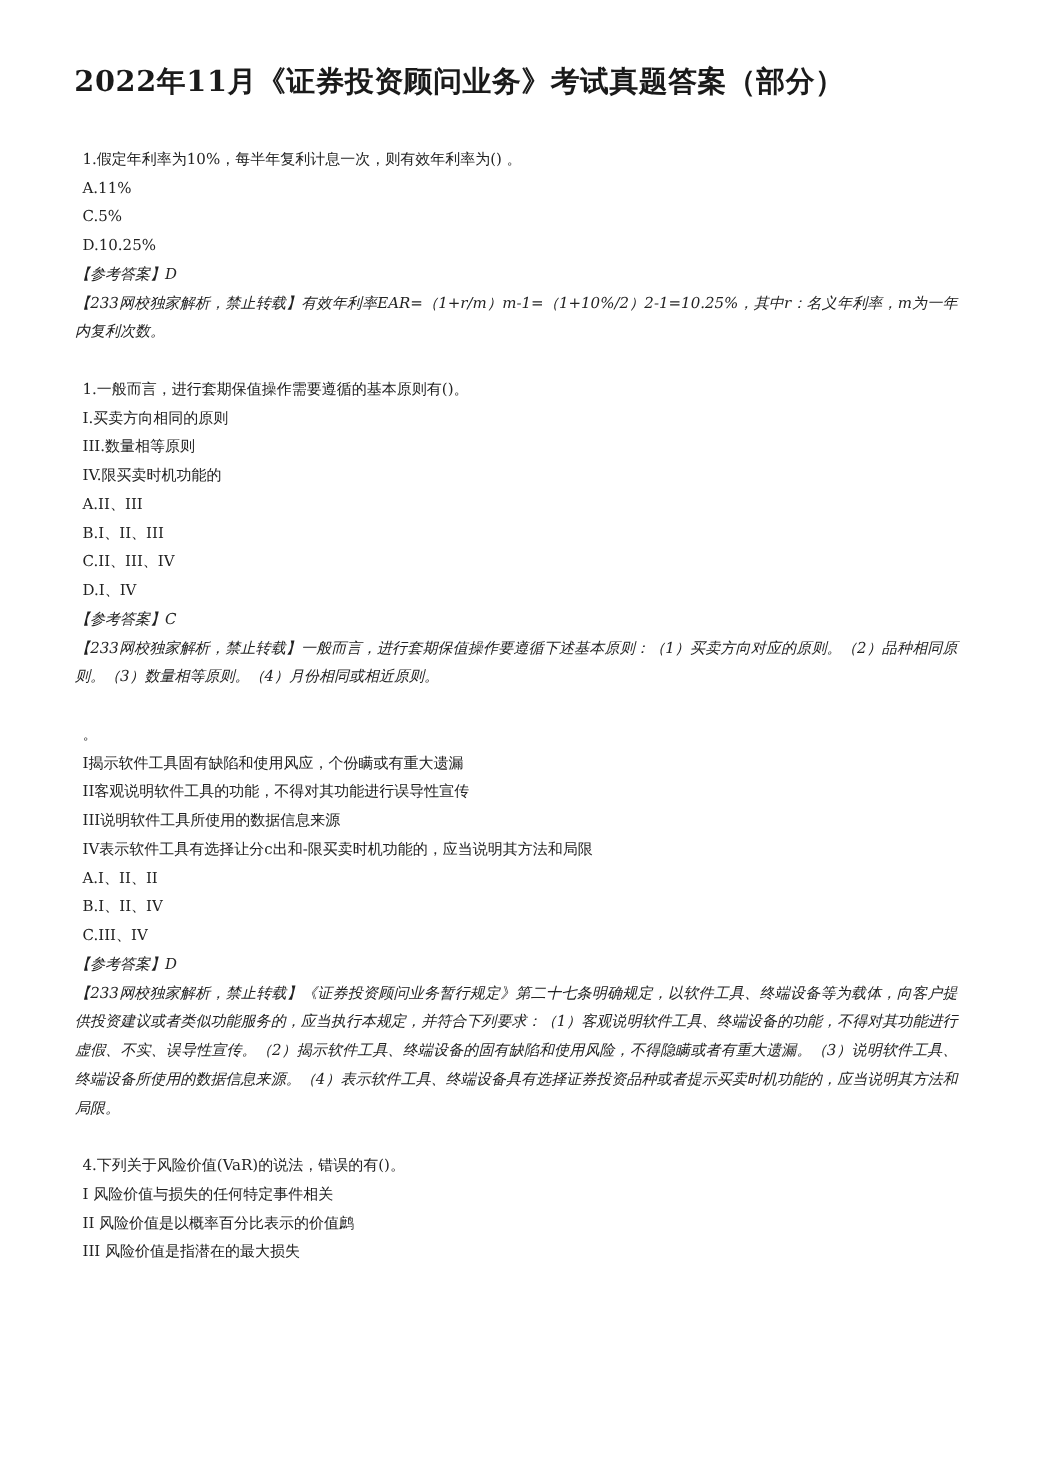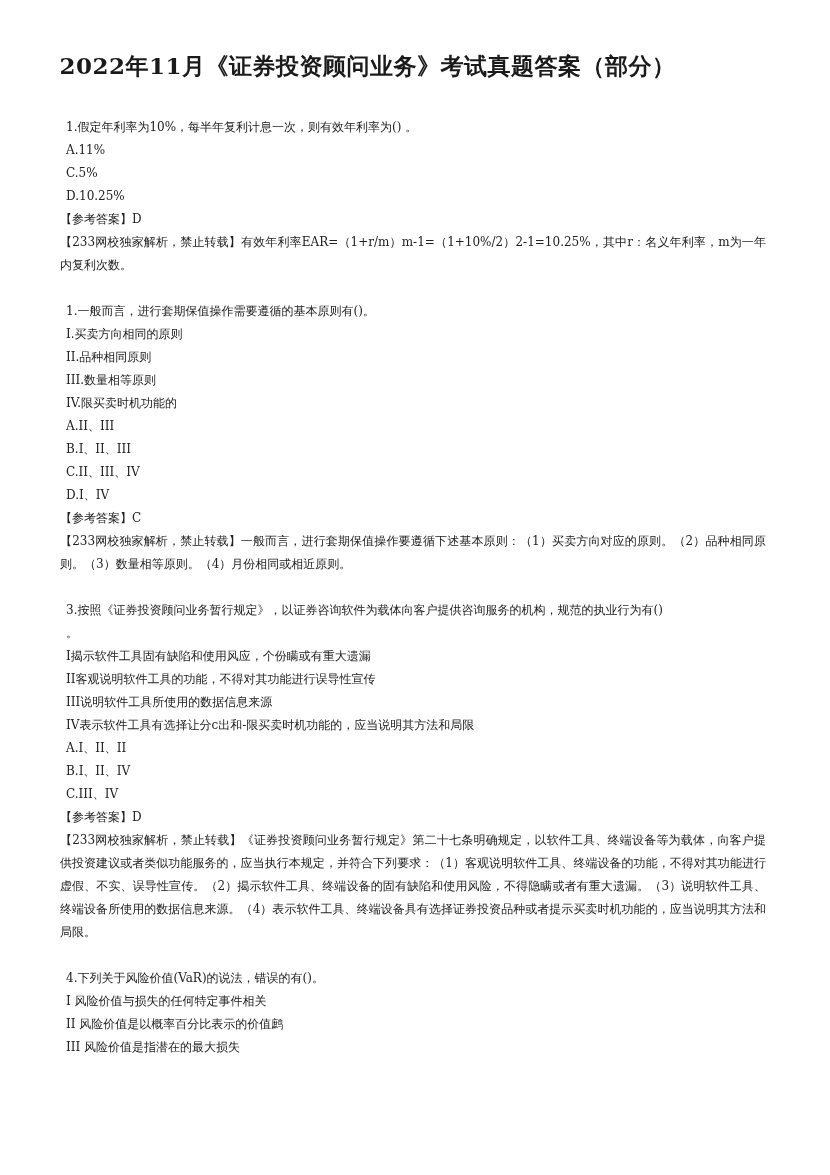--- a/index.html
+++ b/index.html
@@ -54,20 +54,21 @@
     }
     .wrap {
       display: block;
       white-space: normal;
       text-align: justify;
       text-align-last: left;
       line-height: 23px;
     }
     .answer {
       margin-left: -6px;
+      font-style: italic;
     }
     .gap {
       display: block;
       height: 23px;
     }
   </style>
 </head>
 <body>
 
 <div class="page">
@@ -83,35 +84,33 @@
       <span class="line">D.10.25%</span>
       <span class="line answer">【参考答案】D</span>
       <span class="wrap answer">【233网校独家解析，禁止转载】有效年利率EAR=（1+r/m）m-1=（1+10%/2）2-1=10.25%，其中r：名义年利率，m为一年内复利次数。</span>
     </div>
 
     <span class="gap"></span>
 
     <div>
       <span class="line">1.一般而言，进行套期保值操作需要遵循的基本原则有()。</span>
       <span class="line">I.买卖方向相同的原则</span>
-      <span class="line">II.品种相同原则</span>
       <span class="line">III.数量相等原则</span>
       <span class="line">IV.限买卖时机功能的</span>
       <span class="line">A.II、III</span>
       <span class="line">B.I、II、III</span>
       <span class="line">C.II、III、IV</span>
       <span class="line">D.I、IV</span>
       <span class="line answer">【参考答案】C</span>
       <span class="wrap answer">【233网校独家解析，禁止转载】一般而言，进行套期保值操作要遵循下述基本原则：（1）买卖方向对应的原则。（2）品种相同原则。（3）数量相等原则。（4）月份相同或相近原则。</span>
     </div>
 
     <span class="gap"></span>
 
     <div>
-      <span class="line">3.按照《证券投资顾问业务暂行规定》，以证券咨询软件为载体向客户提供咨询服务的机构，规范的执业行为有()</span>
       <span class="line">。</span>
       <span class="line">I揭示软件工具固有缺陷和使用风应，个份瞒或有重大遗漏</span>
       <span class="line">II客观说明软件工具的功能，不得对其功能进行误导性宣传</span>
       <span class="line">III说明软件工具所使用的数据信息来源</span>
       <span class="line">IV表示软件工具有选择让分c出和-限买卖时机功能的，应当说明其方法和局限</span>
       <span class="line">A.I、II、II</span>
       <span class="line">B.I、II、IV</span>
       <span class="line">C.III、IV</span>
       <span class="line answer">【参考答案】D</span>
       <span class="wrap answer">【233网校独家解析，禁止转载】《证券投资顾问业务暂行规定》第二十七条明确规定，以软件工具、终端设备等为载体，向客户提供投资建议或者类似功能服务的，应当执行本规定，并符合下列要求：（1）客观说明软件工具、终端设备的功能，不得对其功能进行虚假、不实、误导性宣传。（2）揭示软件工具、终端设备的固有缺陷和使用风险，不得隐瞒或者有重大遗漏。（3）说明软件工具、终端设备所使用的数据信息来源。（4）表示软件工具、终端设备具有选择证券投资品种或者提示买卖时机功能的，应当说明其方法和局限。</span>

